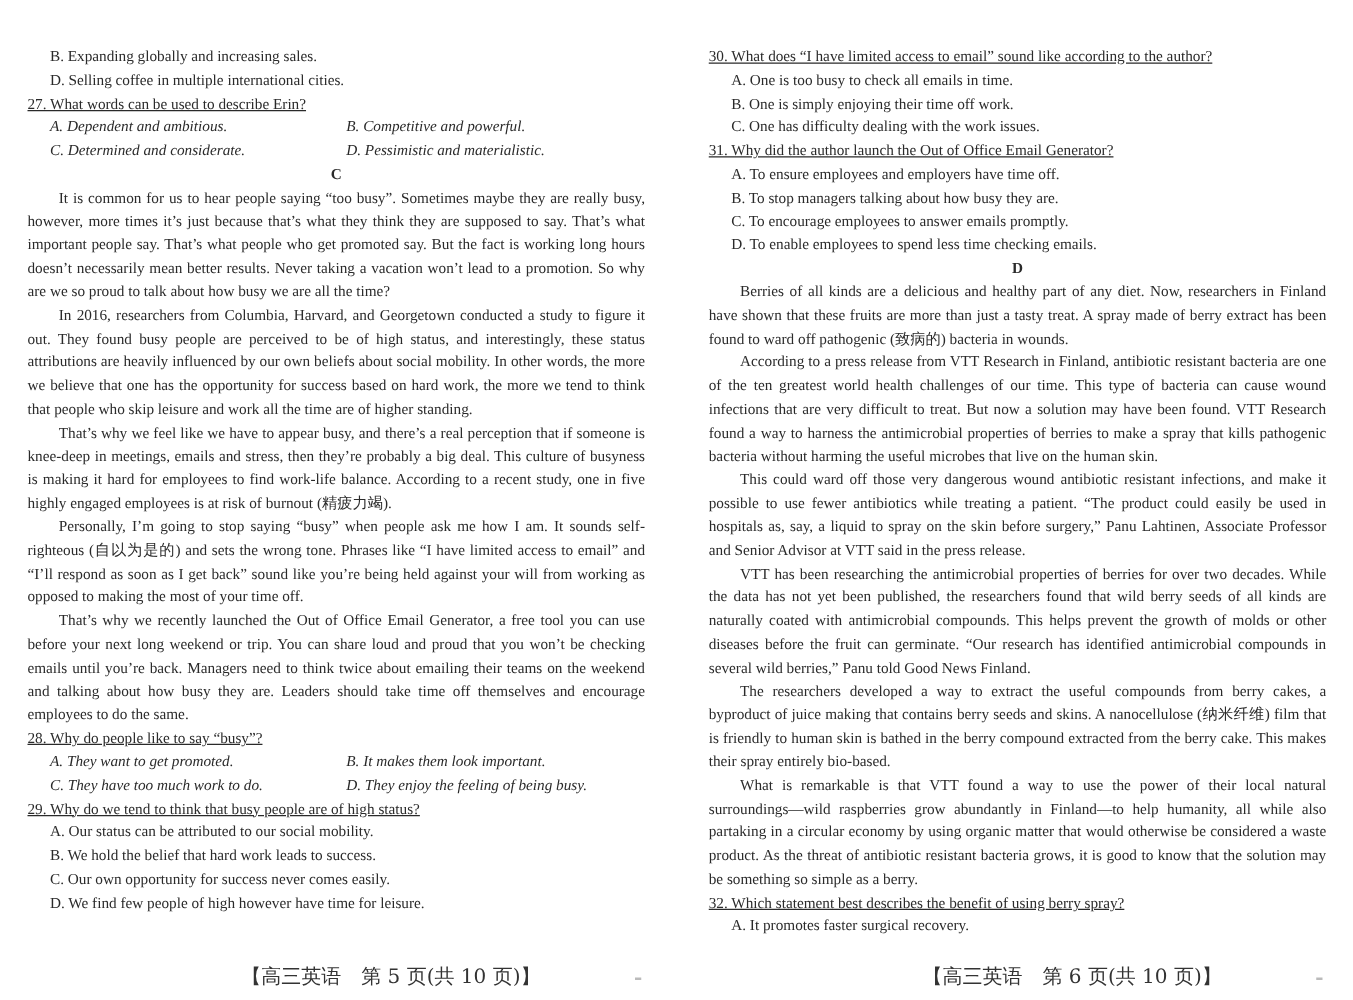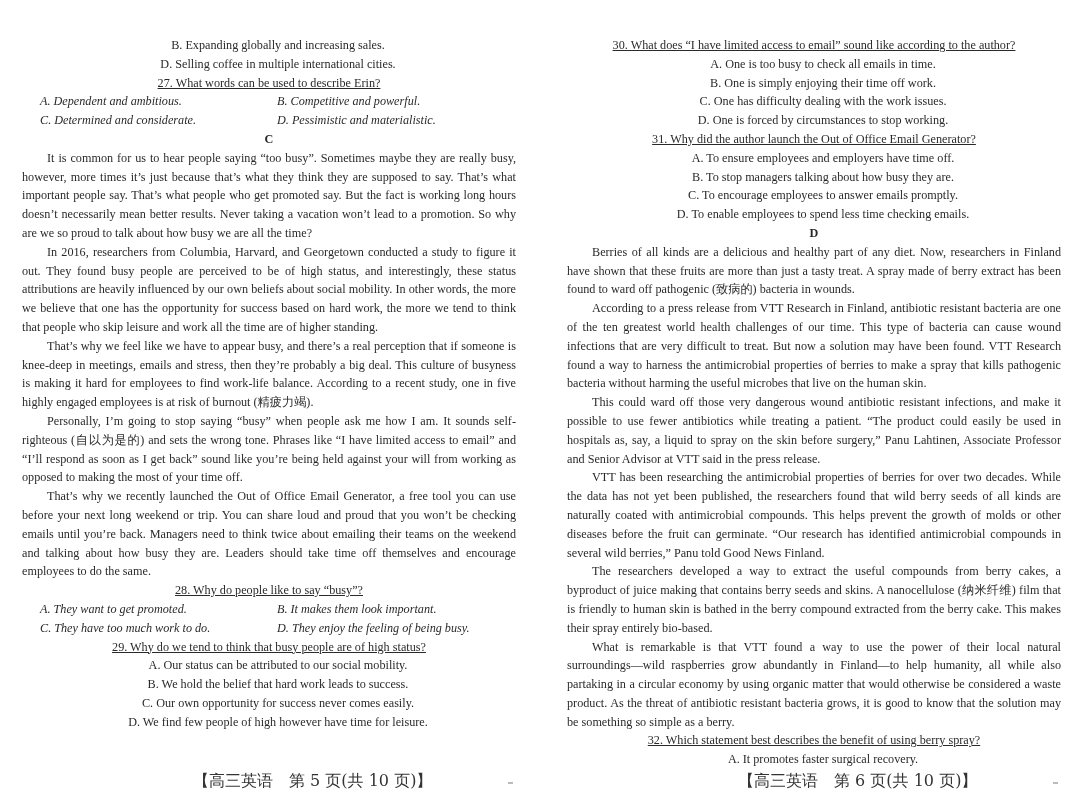--- a/index.html
+++ b/index.html
@@ -4,21 +4,21 @@
 <style>
   html, body { margin: 0; padding: 0; background: #ffffff; }
   body {
     width: 1082px; height: 800px; overflow: hidden; position: relative;
     font-family: "Liberation Serif", "DejaVu Serif", serif;
     color: #2a2a2a; font-size: 12.2px;
   }
   .col { position: absolute; top: 36px; }
   .col-left { left: 22px; width: 494px; }
   .col-right { left: 567px; width: 494px; }
-  .line { height: 18.8px; line-height: 18.8px; white-space: nowrap; text-align: center; }
+  .line { height: 18.8px; line-height: 18.8px; white-space: nowrap; }
   .q { padding-left: 0; text-decoration: underline; }
   .opt { padding-left: 18px; }
   .opt-row { display: flex; height: 18.8px; line-height: 18.8px; font-style: italic; }
   .opt-row .opt-cell { padding-left: 18px; width: 237px; white-space: nowrap; }
   .opt-row .opt-cell + .opt-cell { padding-left: 0; }
   .section { text-align: center; font-weight: bold; height: 18.8px; line-height: 18.8px; }
   .para { text-align: justify; text-align-last: left; line-height: 18.8px; text-indent: 25px; margin: 0; }
   .footer { position: absolute; top: 771px; font-size: 16px; font-family: "DejaVu Serif", serif; color: #333; }
   .footer-left { left: 193px; }
   .footer-right { left: 738px; }
@@ -68,21 +68,20 @@
   <div class="line opt">D. We find few people of high however have time for leisure.</div>
 </div>
 <div class="footer footer-left">【高三英语　第 5 页(共 10 页)】</div>
 <div class="mark mark-left"></div>
 
 <div class="col col-right">
   <div class="line q">30. What does “I have limited access to email” sound like according to the author?</div>
   <div class="line opt">A. One is too busy to check all emails in time.</div>
   <div class="line opt">B. One is simply enjoying their time off work.</div>
   <div class="line opt">C. One has difficulty dealing with the work issues.</div>
-  <div class="line opt">D. One is forced by circumstances to stop working.</div>
 
   <div class="line q">31. Why did the author launch the Out of Office Email Generator?</div>
   <div class="line opt">A. To ensure employees and employers have time off.</div>
   <div class="line opt">B. To stop managers talking about how busy they are.</div>
   <div class="line opt">C. To encourage employees to answer emails promptly.</div>
   <div class="line opt">D. To enable employees to spend less time checking emails.</div>
 
   <div class="section">D</div>
 
   <p class="para">Berries of all kinds are a delicious and healthy part of any diet. Now, researchers in Finland have shown that these fruits are more than just a tasty treat. A spray made of berry extract has been found to ward off pathogenic (致病的) bacteria in wounds.</p>

